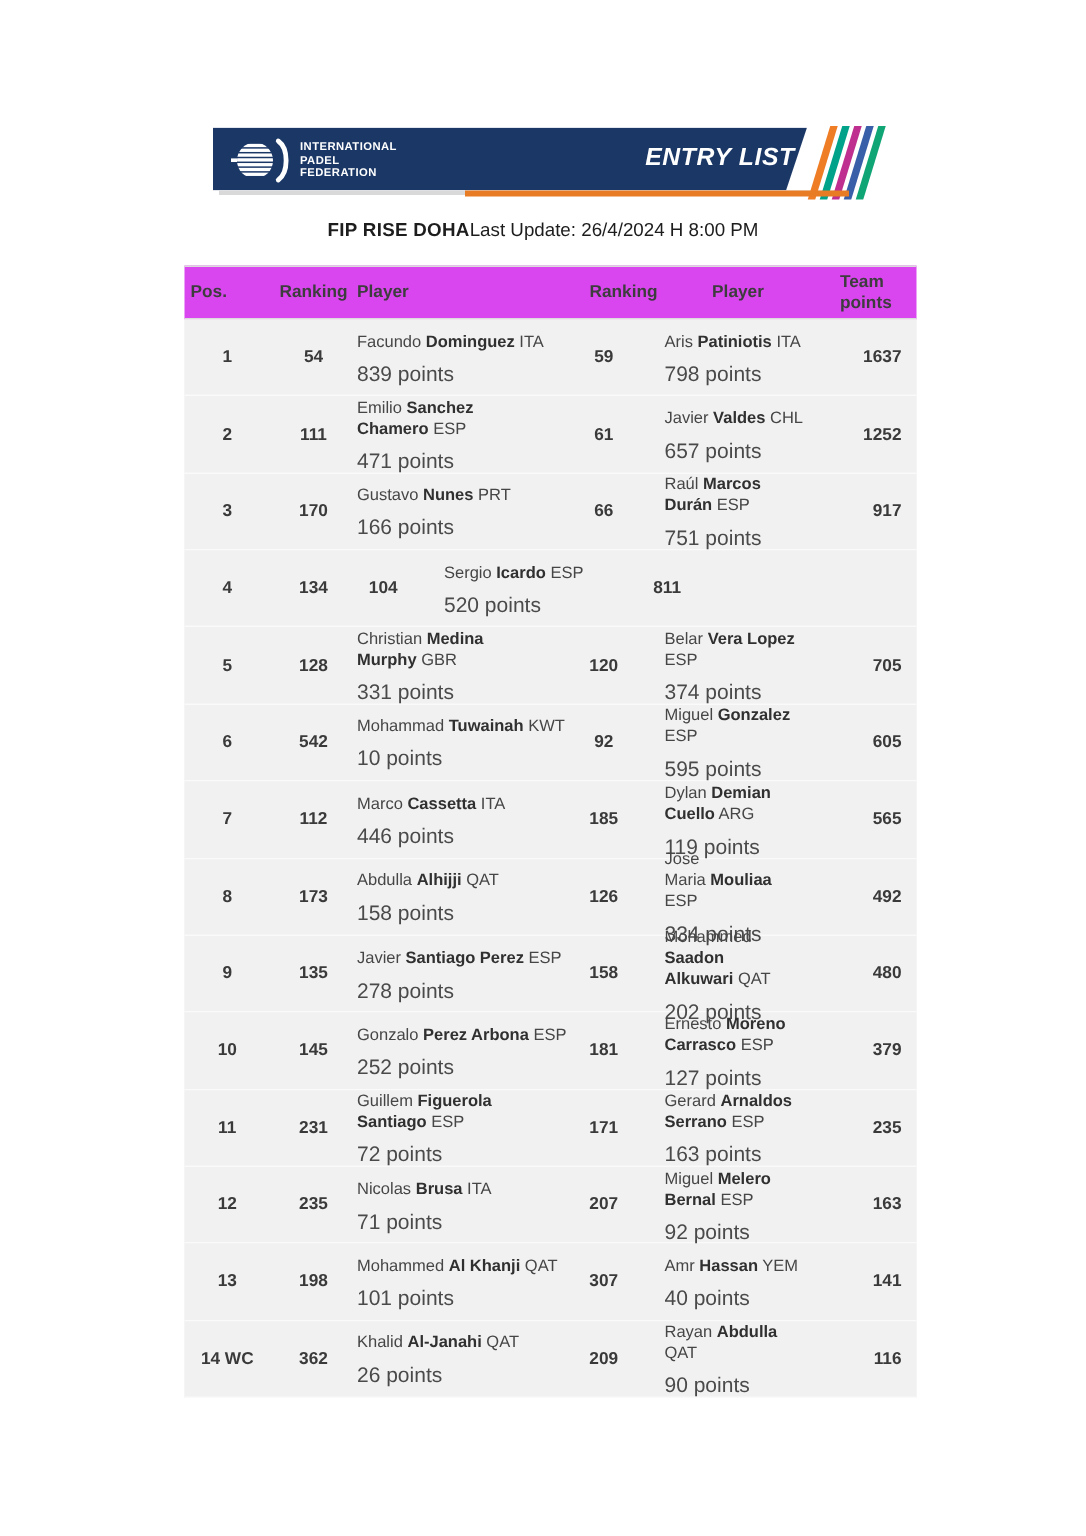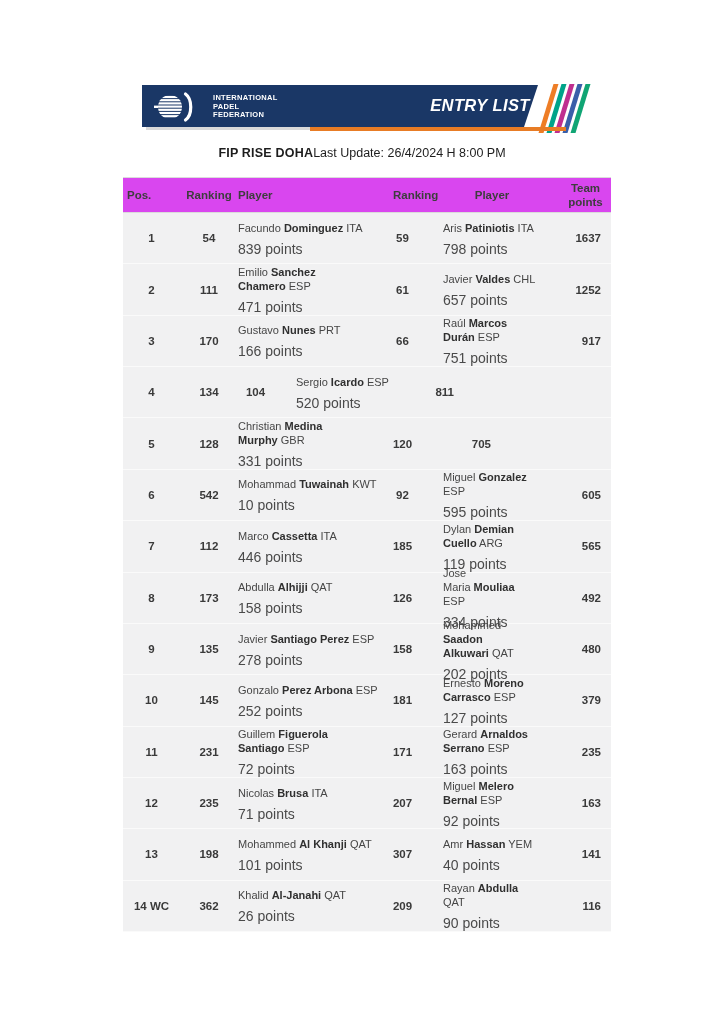--- a/index.html
+++ b/index.html
@@ -9,21 +9,21 @@
   
   .banner{position:absolute;left:142px;top:85px;width:450px;height:50px;}
   .banner-navy{position:absolute;left:0;top:0;width:396px;height:42px;background:#1a3766;
                clip-path:polygon(0 0,100% 0,calc(100% - 14px) 100%,0 100%);}
   .banner-grey-line{position:absolute;left:4px;top:42px;width:414px;height:2.5px;background:#d9d9d9;z-index:1;}
   .banner-orange-line{position:absolute;left:168px;top:42px;width:256px;height:3.5px;background:#e87c25;z-index:3;}
   .stripe{position:absolute;top:-1px;width:5px;height:49px;transform:skewX(-17deg);z-index:2;}
   .entry-list{position:absolute;left:288px;top:11px;width:100px;text-align:center;color:#ffffff;
               font-size:16.5px;font-weight:bold;font-style:italic;letter-spacing:.4px;white-space:nowrap;}
   .logo{position:absolute;left:12px;top:5px;display:flex;align-items:center;}
-  .logo-text{margin-left:17px;color:#fff;font-size:7.5px;font-weight:bold;line-height:8.5px;
+  .logo-text{margin-left:4px;color:#fff;font-size:7.5px;font-weight:bold;line-height:8.5px;
              letter-spacing:.3px;white-space:pre-line;}
 
   
   .title-row{position:absolute;left:123px;top:146px;width:478px;display:flex;
              justify-content:center;align-items:baseline;color:#1d1d1d;}
   .doc-title{font-size:12.5px;font-weight:bold;letter-spacing:.2px;}
   .last-update{font-size:12.5px;}
 
   
   .table{position:absolute;left:123px;top:177px;width:488px;}
@@ -38,21 +38,21 @@
   .c-pos  {width:57px;text-align:center;}
   .c-rank {width:58px;text-align:center;}
   .c-p1   {width:147px;}
   .c-rank2{width:45px;text-align:center;}
   .c-p2   {width:110px;}
   .c-team {width:71px;}
   .th.c-pos{text-align:left;padding-left:4px;}
   .th.c-p1{text-align:left;}
   .th.c-rank2{padding-left:8px;}
   .th.c-p2{text-align:center;padding-left:14px;}
-  .th.c-team{text-align:center;padding-left:20px;}
+  .th.c-team{text-align:left;padding-left:20px;}
   .td.c-rank2{padding-right:10px;}
   .td.c-p2{padding-left:13px;padding-right:2px;}
   .td.c-team{text-align:right;padding-right:10px;}
   .td.c-pos,.td.c-rank,.td.c-rank2,.td.c-team{font-size:11.5px;font-weight:bold;color:#3a3a3a;}
   .c-p1,.c-p2{gap:0;}
   .name{font-size:11px;line-height:14px;color:#464646;}
   .name .b{font-weight:bold;color:#303030;}
   .pts{font-size:14px;line-height:13px;color:#4a4a4a;margin-top:8px;}
 </style>
 </head>
@@ -184,20 +184,26 @@
           <div class="td c-pos">5</div>
           <div class="td c-rank">128</div>
           <div class="td c-p1">
             <div class="name">
               <div class="nline"><span>Christian</span> <span class="b">Medina</span> </div>
               <div class="nline"><span class="b">Murphy</span> <span>GBR</span> </div>
             </div>
             <div class="pts">331 points</div>
           </div>
           <div class="td c-rank2">120</div>
+          <div class="td c-p2">
+            <div class="name">
+              <div class="nline"><span>Belar</span> <span class="b">Vera Lopez</span> <span>ESP</span> </div>
+            </div>
+            <div class="pts">374 points</div>
+          </div>
           <div class="td c-team">705</div>
         </div>
         <div class="tr">
           <div class="td c-pos">6</div>
           <div class="td c-rank">542</div>
           <div class="td c-p1">
             <div class="name">
               <div class="nline"><span>Mohammad</span> <span class="b">Tuwainah</span> <span>KWT</span> </div>
             </div>
             <div class="pts">10 points</div>

